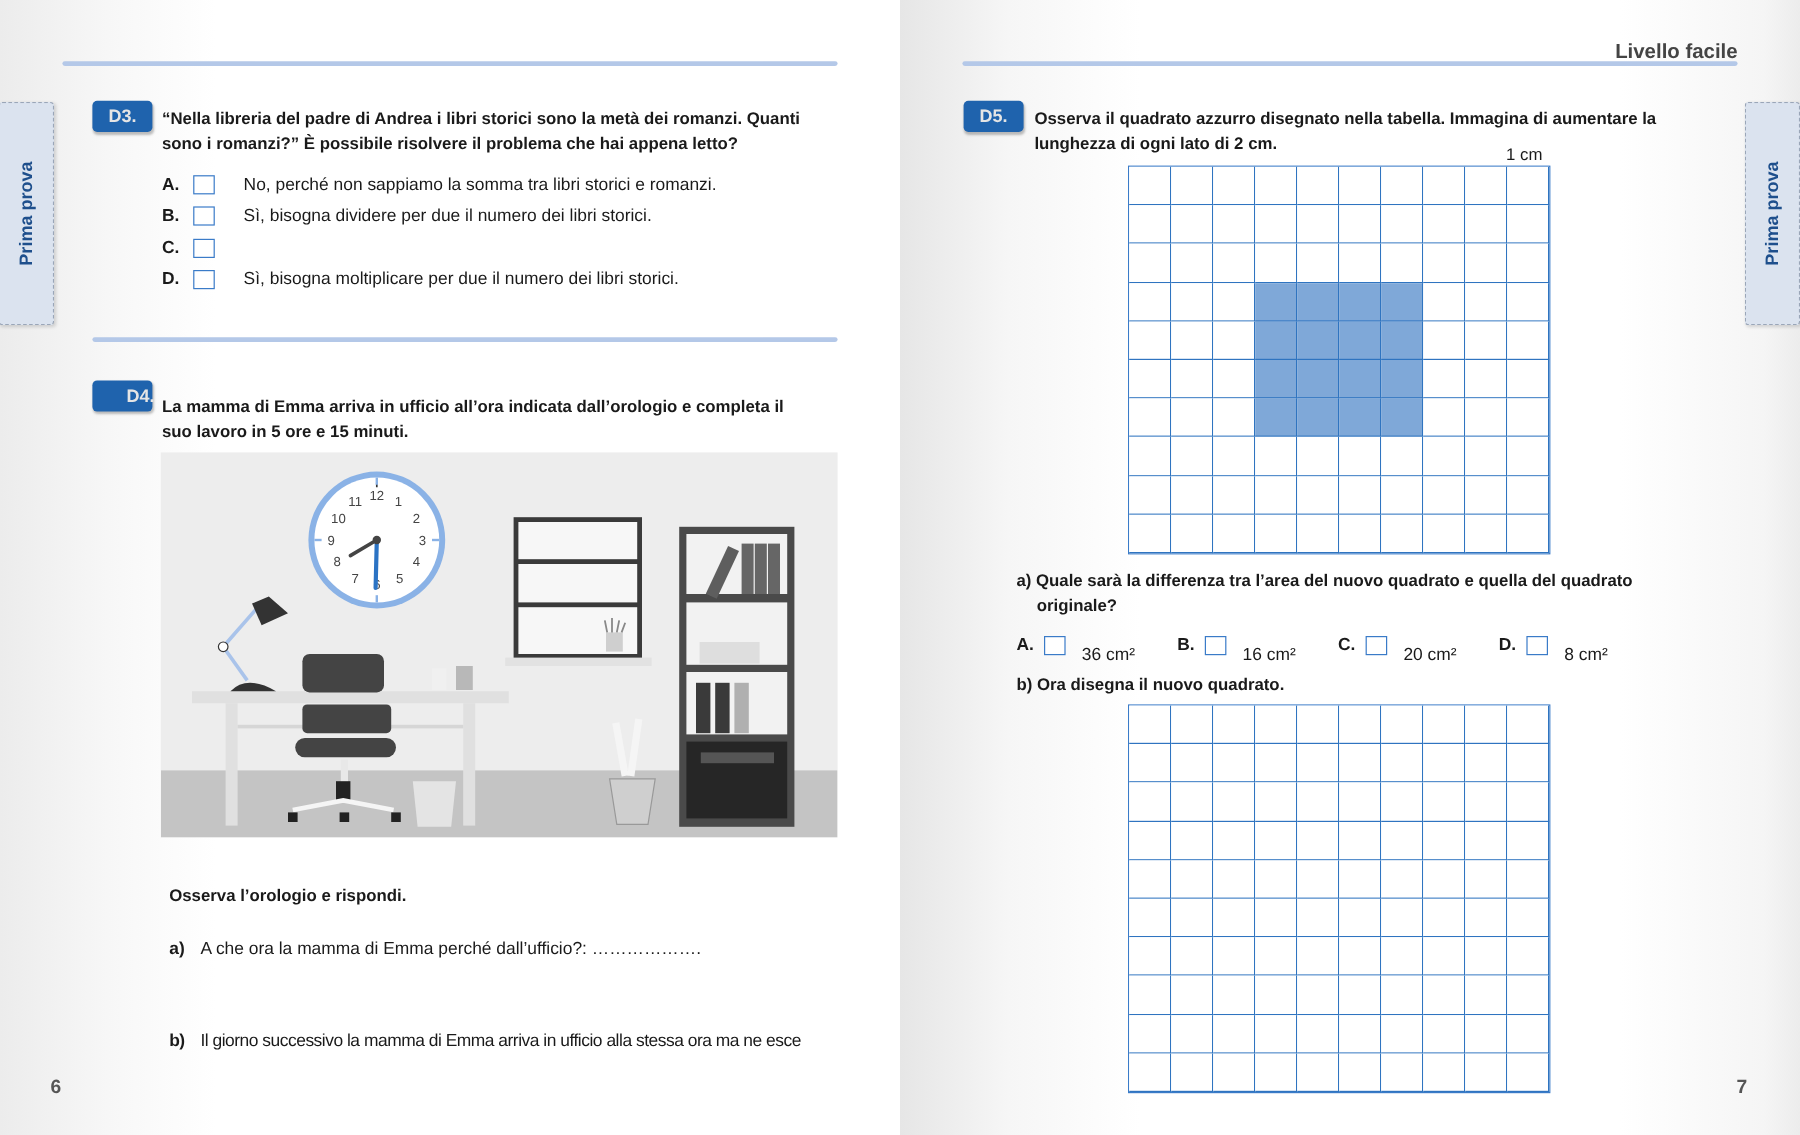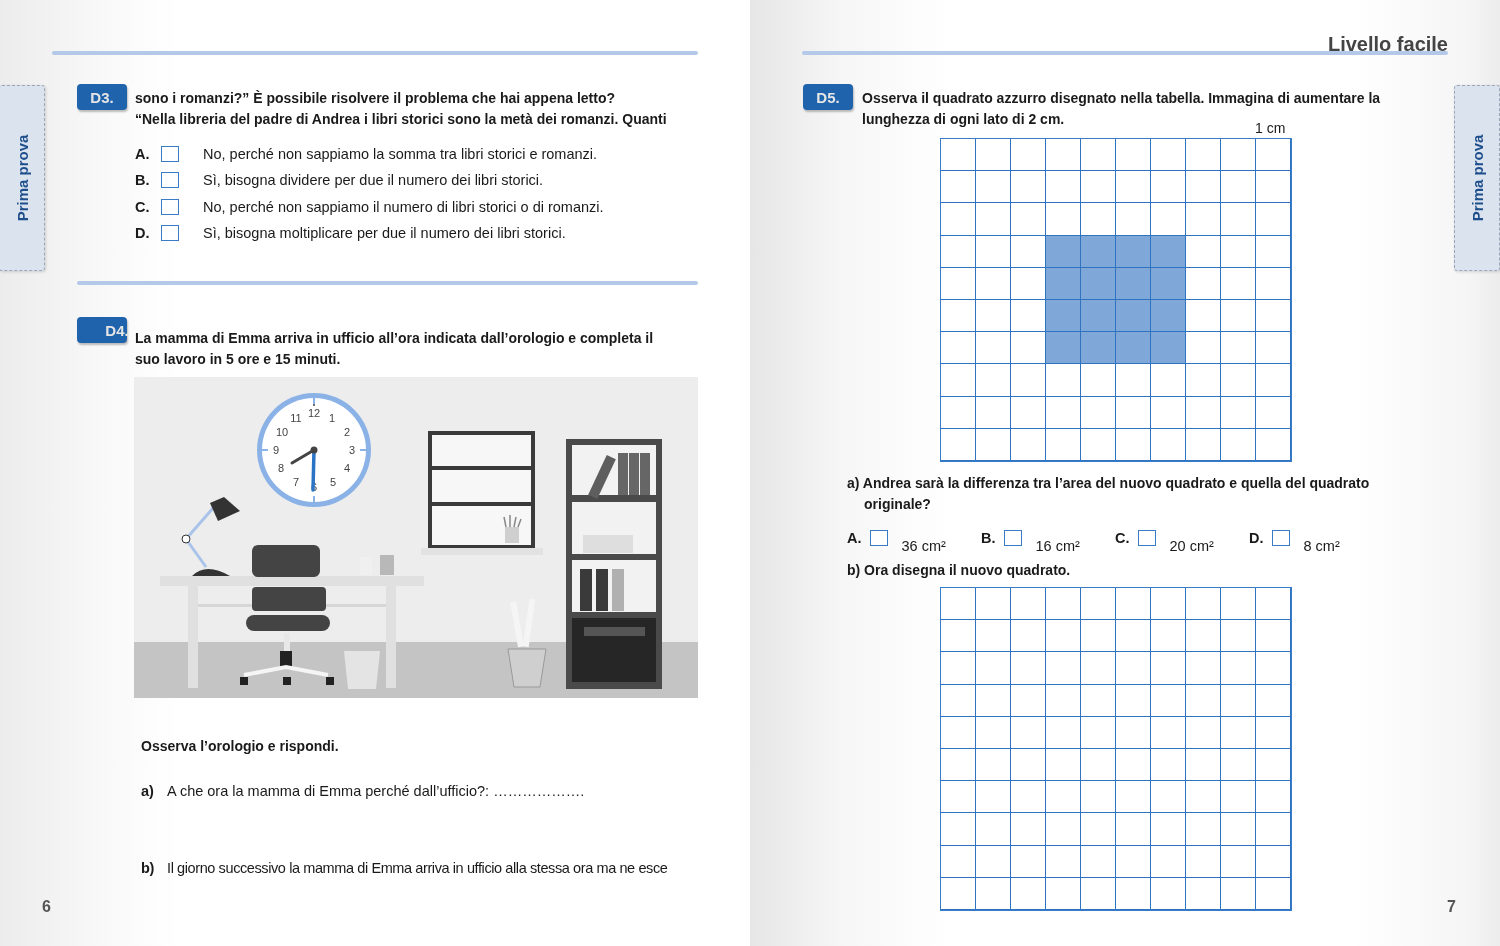--- a/index.html
+++ b/index.html
@@ -31,56 +31,55 @@
 
   .sub { position: absolute; font-size: 14.5px; }
   .sub b { display: inline-block; width: 26px; }
 
   .grid { position: absolute; display: grid; grid-template-columns: repeat(10, 35px); grid-template-rows: repeat(10, 32.2px);
     border: 1.5px solid #3a7bc8; }
   .cell { border-right: 1.5px solid #2f74c0; border-bottom: 1.5px solid #2f74c0; background: #fff; }
   .cell.filled { background: #7fa8d8; }
 
   .pagenum { position: absolute; font-size: 16px; color: #555; font-weight: bold; }
-  .level { position: absolute; font-weight: bold; font-size: 20px; color: #444; }
+  .level { position: absolute; font-weight: bold; font-size: 17px; color: #444; }
 
   .aopt { position: absolute; display: flex; align-items: center; font-size: 14.5px; }
   .aopt .letter { font-weight: bold; margin-right: 8px; }
   .aopt .otext { margin-left: 14px; margin-top: 16px; }
 </style>
 </head>
 <body>
 
 <div class="page page-left">
   <div class="rule" style="left:52px; top:51px; width:646px;"></div>
 
   <div class="side-tab" style="left:-1px; top:85px;">
     <span>Prima prova</span>
   </div>
 
   <div class="qbadge" style="left:77px; top:84px;">D3.</div>
   <div class="qtext" style="left:135px; top:88px; width:570px;">
+    <div>“Nella libreria del padre di Andrea i libri storici sono la metà dei romanzi. Quanti</div>
     <div>sono i romanzi?” È possibile risolvere il problema che hai appena letto?</div>
-    <div>“Nella libreria del padre di Andrea i libri storici sono la metà dei romanzi. Quanti</div>
   </div>
 
   <div class="opt" style="left:135px; top:146px;">
     <span class="letter">A.</span>
     <span class="chk"></span>
     <span class="otext">No, perché non sappiamo la somma tra libri storici e romanzi.</span>
   </div>
   <div class="opt" style="left:135px; top:172px;">
     <span class="letter">B.</span>
     <span class="chk"></span>
     <span class="otext">Sì, bisogna dividere per due il numero dei libri storici.</span>
   </div>
   <div class="opt" style="left:135px; top:199px;">
     <span class="letter">C.</span>
     <span class="chk"></span>
-    <span class="otext">No, perché non sappiamo il numero di libri storici o di romanzi.</span>
   </div>
   <div class="opt" style="left:135px; top:225px;">
     <span class="letter">D.</span>
     <span class="chk"></span>
     <span class="otext">Sì, bisogna moltiplicare per due il numero dei libri storici.</span>
   </div>
 
   <div class="rule" style="left:77px; top:281px; width:621px;"></div>
 
   <div class="qbadge" style="left:77px; top:317px;padding-left:30px;">D4.</div>
@@ -318,21 +317,21 @@
       <div class="cell"></div>
       <div class="cell"></div>
       <div class="cell"></div>
       <div class="cell"></div>
       <div class="cell"></div>
       <div class="cell"></div>
     </div>
 
   <div class="qtext" style="left:97px; top:473px; width:580px;">
     <div style="display:flex; justify-content:space-between;">
-      <span><span>a)</span> <span>Andrea sarà la differenza tra l’area del nuovo quadrato e quella del quadrato</span></span>
+      <span><span>a)</span> <span>Quale sarà la differenza tra l’area del nuovo quadrato e quella del quadrato</span></span>
     </div>
     <div style="padding-left:17px;">originale?</div>
   </div>
 
   <div class="aopt" style="left:97px; top:522px;">
     <span class="letter">A.</span>
     <span class="chk"></span>
     <span class="otext">36 cm²</span>
   </div>
   <div class="aopt" style="left:231px; top:522px;">

